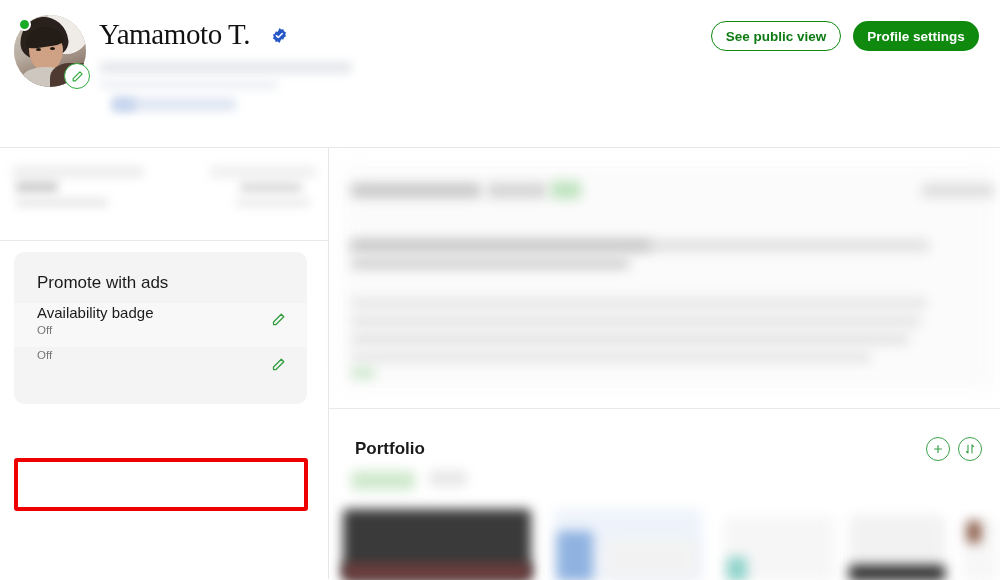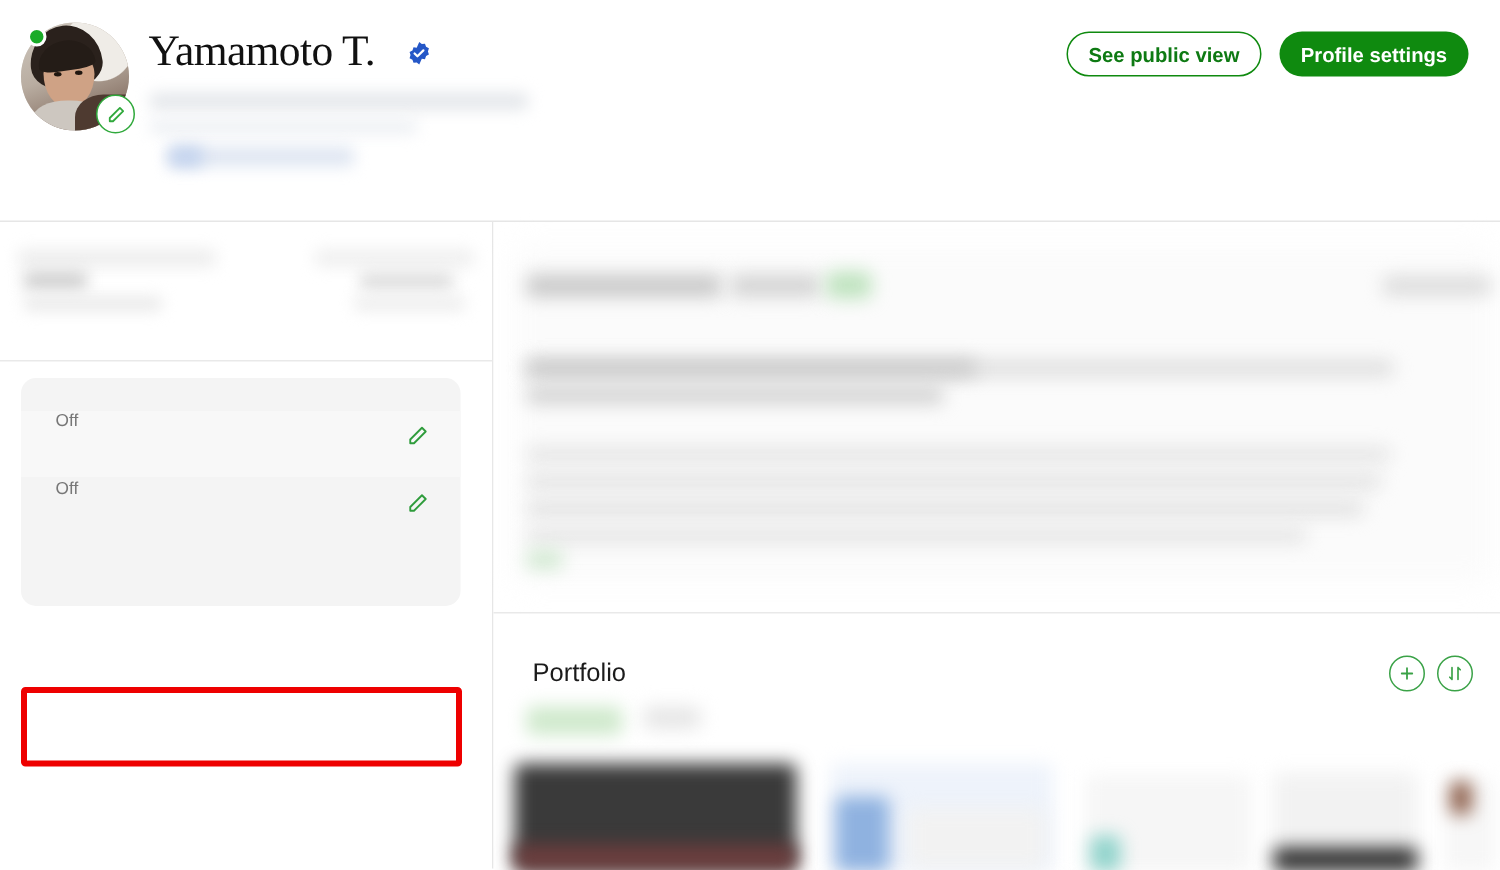--- a/index.html
+++ b/index.html
@@ -359,21 +359,21 @@
     left: 26px;
     top: 28px;
     right: 18px;
     display: flex;
     align-items: center;
     justify-content: space-between;
   }
   .portfolio-title {
     font-size: 17px;
     color: #1b1b1b;
-    font-weight: 400;
+    font-weight: 700;
   }
 
   .pf { position: absolute; border-radius: 4px; filter: blur(6px); }
   .pf-chip1 { left: 22px;  top: 62px;  width: 64px;  height: 19px; background: #cfe9cc; }
   .pf-chip2 { left: 100px; top: 62px;  width: 38px;  height: 15px; background: #e6e6e6; }
   .pf-c1    { left: 14px;  top: 100px; width: 188px; height: 70px; background: #3a3a3a; }
   .pf-c1a   { left: 14px;  top: 154px; width: 188px; height: 18px; background: #6b3c3c; }
   .pf-c2    { left: 225px; top: 100px; width: 148px; height: 72px; background: #eef3fb; }
   .pf-c2a   { left: 228px; top: 122px; width: 36px;  height: 50px; background: #8fb2e0; }
   .pf-c2b   { left: 276px; top: 130px; width: 92px;  height: 40px; background: #f2f2f2; }
@@ -437,22 +437,24 @@
         <div class="blurline st-b1"></div>
         <div class="blurline st-b2"></div>
         <div class="blurline st-b3"></div>
         <div class="blurline st-b4"></div>
         <div class="blurline st-b5"></div>
         <div class="blurline st-b6"></div>
       </div>
 
       <div class="panel panel-promote">
         <div class="promote-card">
+          <div class="promote-title">Promote with ads</div>
 
           <div class="promote-row active">
+            <div class="row-label">Availability badge</div>
             <div class="row-sub">Off</div>
             <div class="pencil-plain">
               <svg width="15" height="15" viewBox="0 0 24 24" fill="none" stroke="#2f9c3c" stroke-width="2" stroke-linecap="round" stroke-linejoin="round">
                 <path d="M16.5 3.5l4 4L8 20H4v-4z"></path>
               </svg>
             </div>
           </div>
 
           <div class="promote-row">
             <div class="row-sub">Off</div>

